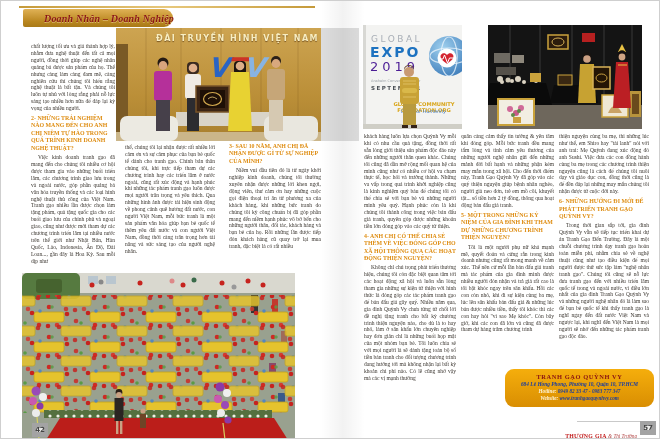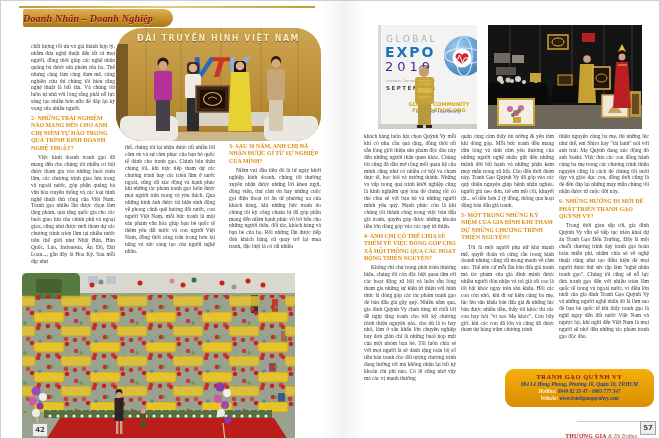--- a/index.html
+++ b/index.html
@@ -2,21 +2,21 @@
 <html><head>
 <meta charset="utf-8">
 <style>
   html,body{margin:0;padding:0;background:#9a9a9a;}
   #spread{position:relative;width:660px;height:439px;background:#fff;overflow:hidden;
     font-family:"Liberation Serif","DejaVu Serif",serif;border:1px solid #cfcfcf;box-sizing:border-box;}
   .abs{position:absolute;}
   
   .goldline{left:18px;top:5px;width:296px;height:2px;background:linear-gradient(to right,#c59a3a,#e7c87c,#c59a3a);}
   .titleband{left:22px;top:8px;width:150px;height:18px;border-radius:2px 9px 9px 2px;
-    background:linear-gradient(to bottom,#e0b256,#b9861f 70%,#a97a18);display:flex;align-items:center;padding-left:0;box-sizing:border-box;}
+    background:linear-gradient(to bottom,#e0b256,#b9861f 70%,#a97a18);display:flex;align-items:center;padding-left:21px;box-sizing:border-box;}
   .titleband span{font-size:10px;font-weight:bold;font-style:italic;color:#8b1515;letter-spacing:.2px;
     text-shadow:0 1px 0 rgba(255,240,200,.45);white-space:nowrap;}
   
   .col{position:absolute;font-size:5.5px;line-height:6.9px;text-align:justify;color:#39342e;overflow:hidden;}
   .col p{margin:0;text-indent:7px;}
   .col p.cont{text-indent:0;}
   .col .h{color:#de8c10;font-weight:bold;font-size:5.9px;line-height:7.4px;margin:3px 0 2px;text-align:left;text-indent:0;}
   
   .photo{position:absolute;overflow:hidden;background:#ddd;}
   .photo svg{position:absolute;left:0;top:0;}
@@ -37,41 +37,41 @@
   .xp-tagline{left:0;top:84px;width:121px;text-align:center;font-size:4.8px;font-style:italic;color:#4a7ec0;}
   
   .contact-box{left:504px;top:368px;width:149px;height:38px;border-radius:9px;
     background:linear-gradient(180deg,#f5ae0c,#d98e02);text-align:center;padding-top:4px;box-sizing:border-box;
     font-family:"Liberation Serif",serif;}
   .c-name{font-size:6.4px;font-weight:bold;color:#8a1212;letter-spacing:.6px;line-height:8px;}
   .c-addr{font-size:5.4px;font-weight:bold;font-style:italic;color:#1d3f9e;line-height:7px;}
   .c-line{font-size:5.2px;font-weight:bold;font-style:italic;line-height:7px;}
   .c-label{color:#fdf3d8;} .c-val{color:#1d3f9e;}
   
-  .pagebox{position:absolute;width:16px;height:14px;background:#ededeb;border:1px solid #a3a3a3;
+  .pagebox{position:absolute;width:16px;height:14px;background:#ededeb;border:5px solid #a3a3a3;
     font-family:"DejaVu Sans",sans-serif;font-size:7px;font-weight:bold;color:#444;
     display:flex;align-items:center;justify-content:center;box-sizing:border-box;z-index:5;}
   .f-rule{left:576px;top:420px;width:79px;height:1px;background:#c9c9c9;}
   .f-mag{left:540px;top:423px;width:96px;text-align:right;white-space:nowrap;}
   .f-mag .m1{font-size:5.8px;font-weight:bold;color:#c01818;letter-spacing:.3px;}
   .f-mag .m2{font-size:5.2px;font-style:italic;color:#b04040;}
   .gutter{left:320px;top:0;width:44px;height:439px;
     background:linear-gradient(to right,rgba(0,0,0,0),rgba(0,0,0,0.05) 50%,rgba(0,0,0,0));}
 </style>
 </head>
 <body>
 
 <div id="spread">
 
   <div class="abs goldline"></div>
   <div class="abs titleband">
     <span>Doanh Nhân – Doanh Nghiệp</span>
   </div>
 
-  <div class="photo" style="left:115px;top:27px;width:205px;height:113px;border-radius:26px;">
+  <div class="photo" style="left:115px;top:27px;width:243px;height:113px;">
     <svg width="205" height="113" viewBox="0 0 205 113">
       <defs>
         <linearGradient id="wood" x1="0" y1="0" x2="0" y2="1">
           <stop offset="0" stop-color="#cda451"></stop>
             <stop offset="0.6" stop-color="#bb8f38"></stop>
             <stop offset="1" stop-color="#a87f2e"></stop>
         </linearGradient>
       </defs>
       <rect width="205" height="113" fill="url(#wood)"></rect>
       <g stroke="rgba(90,60,10,0.18)" stroke-width="1">
@@ -210,21 +210,21 @@
       <g>
         <circle cx="121" cy="138" r="2.6" fill="#caa184"></circle>
           <rect x="118" y="141" width="6" height="14" fill="#6e4426"></rect>
       </g>
     </svg>
   </div>
   <div class="pagebox" style="left:31px;top:422px;">42</div>
 
   <div class="abs gutter"></div>
 
-  <div class="photo" style="left:377px;top:24px;width:99px;height:104px;background:#f3f3f1;">
+  <div class="photo" style="left:362px;top:24px;width:99px;height:104px;background:#f3f3f1;">
     <svg width="121" height="104" viewBox="0 0 121 104">
       <rect width="121" height="104" fill="#f3f3f1"></rect>
       <rect x="0" y="0" width="3" height="104" fill="#d8d8d4"></rect>
       <rect x="0" y="99" width="121" height="5" fill="#cfcec6"></rect>
       <defs>
           <radialGradient id="gbl" cx="0.35" cy="0.3" r="0.9">
         <stop offset="0" stop-color="#9fd0ee"></stop>
             <stop offset="1" stop-color="#2e6fb2"></stop>
       </radialGradient>
         </defs>

